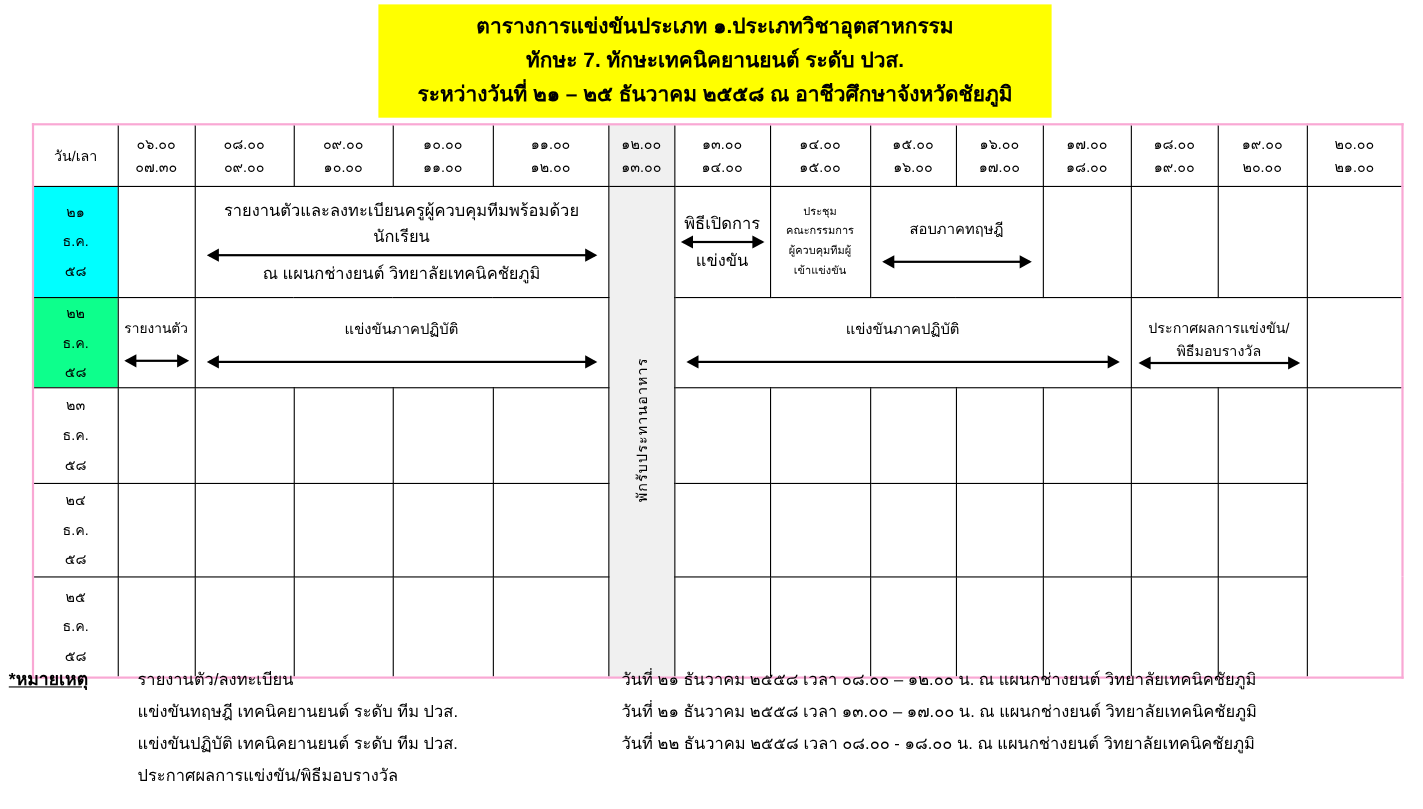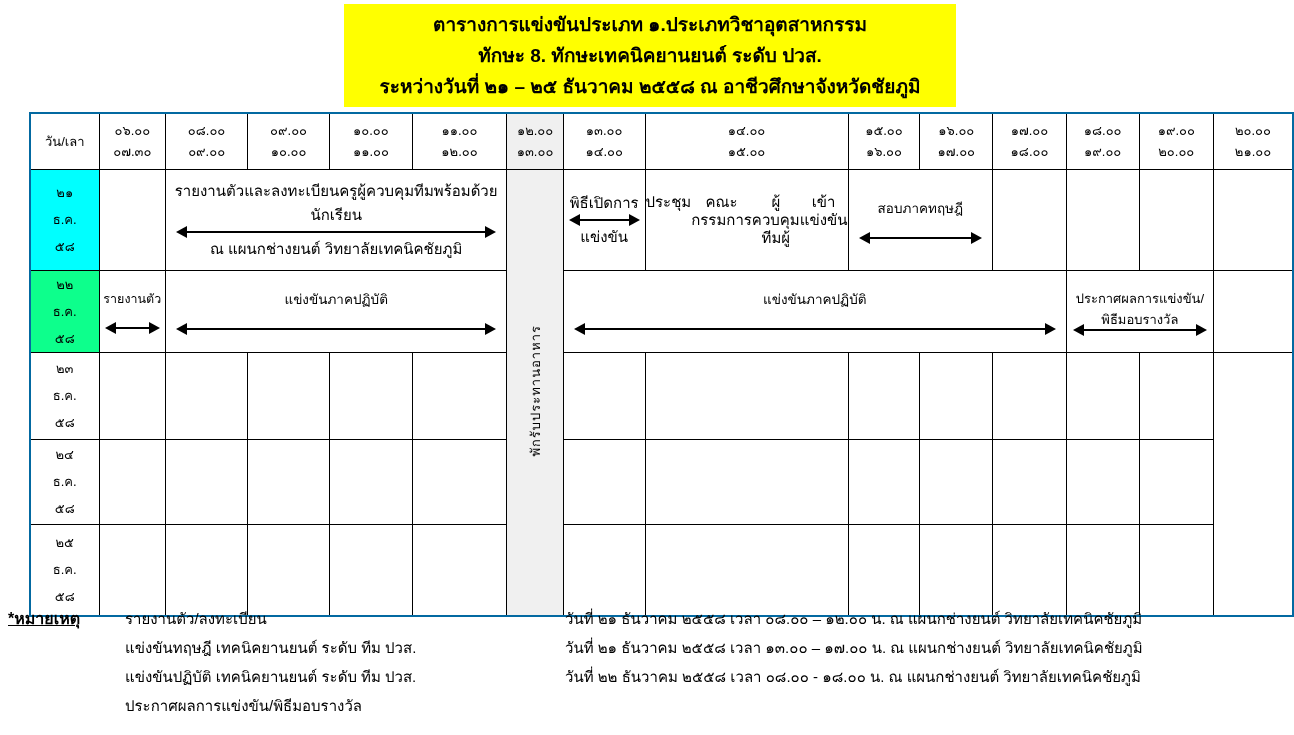--- a/index.html
+++ b/index.html
@@ -5,21 +5,21 @@
   html,body{margin:0;padding:0;}
   body{font-family:"Liberation Sans","DejaVu Sans",sans-serif;color:#000;background:#fff;}
   .page{position:relative;width:1294px;height:735px;background:#fff;overflow:hidden;}
 
   
   .title-block{position:absolute;left:344px;top:4px;width:612px;background:var(--title_bg,#ffff00);
     text-align:center;font-weight:bold;font-size:19px;line-height:31px;padding:5px 4px;box-sizing:border-box;}
 
   
   table.schedule{position:absolute;left:29px;top:112px;border-collapse:collapse;table-layout:fixed;
-    border:2px solid #0369a1;}
+    border:2px solid #f9a8d4;}
   table.schedule td{border:1.5px solid #000;padding:0;vertical-align:middle;text-align:center;
     font-size:13px;overflow:hidden;}
   tr.r-head{height:56px;}
   tr.r-d21{height:90px;}
   tr.r-d22{height:75px;margin-top:44px;}
   tr.r-d23{height:87px;}
   tr.r-d24{height:85px;}
   tr.r-d25{height:92px;}
   .corner{font-size:15px;}
   .time-cell{font-size:12.5px;line-height:21px;margin-left:20px;}
@@ -30,21 +30,21 @@
   .bg-d21{background:var(--day21_bg,#00ffff);}
   .bg-d22{background:var(--day22_bg,#00ff7f);}
   .vertical-text{writing-mode:vertical-rl;transform:rotate(180deg);display:inline-block;
     font-size:13px;letter-spacing:1px;}
 
   
   .evt{height:100%;display:flex;flex-direction:column;justify-content:space-between;
     padding:9px 2px;box-sizing:border-box;font-size:15px;}
   .evt-center{height:100%;display:flex;flex-direction:column;justify-content:center;
     align-items:stretch;gap:14px;box-sizing:border-box;font-size:13.5px;padding:0 2px;}
-  .meeting{font-size:15px;line-height:18px;display:flex;flex-direction:row;justify-content:center;height:100%;}
+  .meeting{font-size:10px;line-height:18px;display:flex;flex-direction:column;justify-content:center;height:100%;}
   .announce-l1,.announce-l2{line-height:21px;font-size:13px;}
 
   
   .dbl-arrow{position:relative;height:0;border-top:2px solid #000;margin:4px 10px;}
   .dbl-arrow::before{content:"";position:absolute;left:-2px;top:-7px;width:0;height:0;
     border:6px solid transparent;border-right:11px solid #000;border-left:0;}
   .dbl-arrow::after{content:"";position:absolute;right:-2px;top:-7px;width:0;height:0;
     border:6px solid transparent;border-left:11px solid #000;border-right:0;}
   .dbl-arrow.tight{margin:4px 5px;}
   .dbl-arrow.an{margin:-1px 6px 4px;}
@@ -54,21 +54,21 @@
     grid-template-columns:117px 440px 1fr;font-size:15px;line-height:29px;}
   .notes-heading{font-weight:bold;text-decoration:underline;font-size:16px;}
 </style>
 </head>
 <body>
 
 <div class="page">
 
   <div class="title-block">
     <div>ตารางการแข่งขันประเภท ๑.ประเภทวิชาอุตสาหกรรม</div>
-    <div>ทักษะ 8. ทักษะเทคนิคยานยนต์ ระดับ ปวส.</div>
+    <div>ทักษะ 7. ทักษะเทคนิคยานยนต์ ระดับ ปวส.</div>
     <div>ระหว่างวันที่ ๒๑ – ๒๕ ธันวาคม ๒๕๕๘  ณ อาชีวศึกษาจังหวัดชัยภูมิ</div>
   </div>
 
   <table class="schedule">
     <colgroup>
       <col style="width:77px">
         <col style="width:70px">
         <col style="width:90px">
         <col style="width:90px">
       <col style="width:91px">

